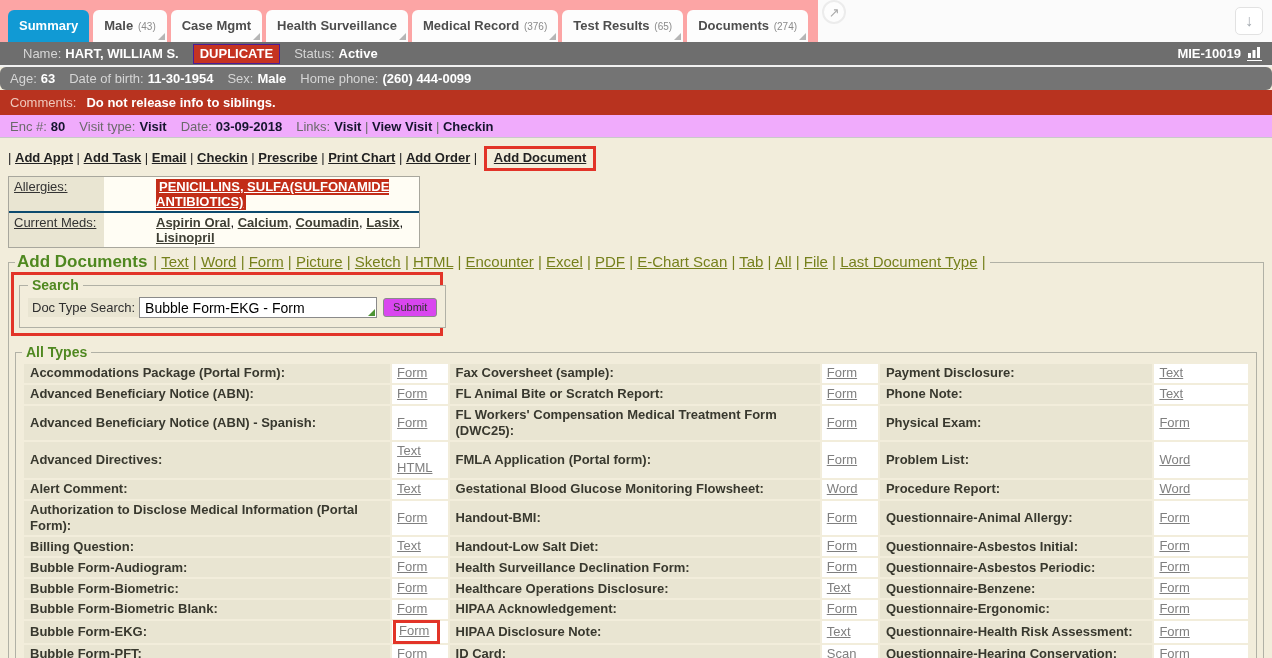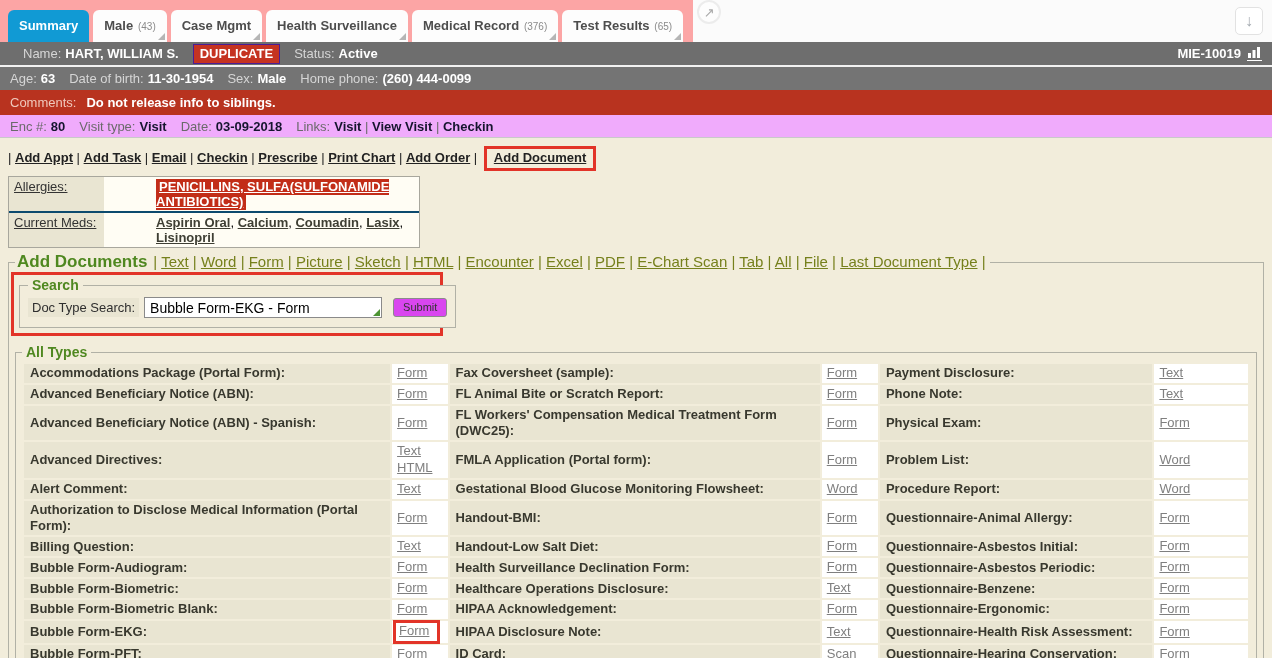--- a/index.html
+++ b/index.html
@@ -18,21 +18,21 @@
   .popout { width:24px; height:24px; border:2px solid #ececec; border-radius:50%; background:#fdfdfd;
             color:#a9a9a9; font-size:13px; display:flex; align-items:center; justify-content:center;
             margin:0 0 8px 4px; cursor:pointer; }
   .dl-btn { position:absolute; right:9px; top:7px; width:28px; height:28px; background:#fff;
             border:1px solid #e2e2e2; border-radius:5px; display:flex; align-items:center; justify-content:center;
             color:#a4aab0; font-size:16px; font-weight:bold; cursor:pointer; }
 
   
   .bar { display:flex; align-items:center; padding:0 10px; font-size:13px; white-space:nowrap; }
   .bar1 { height:25px; background:#6e6e6e; color:#fff; border-bottom:2px solid #f2f2f2;padding-left:23px; }
-  .bar2 { height:23px; background:#747474; color:#fff; }
+  .bar2 { height:23px; background:#747474; color:#fff;border-radius:6px; }
   .glabel { color:#d6d6d6; margin-right:4px; }
   .gval { font-weight:bold; color:#fff; margin-right:14px; }
   .badge { background:#c53321; color:#fff; font-weight:bold; padding:1px 6px 2px; margin-right:14px; border:1px solid #4c1d95; }
   .bar-right { margin-left:auto; display:flex; align-items:center; gap:6px; font-weight:bold; }
   .chart-icon { display:inline-flex; border-bottom:1px solid #fff; padding-bottom:1px; cursor:pointer; }
   .redbar { height:25px; background:#b8331f; color:#fff; }
   .redbar .glabel { color:#f0c9bc; margin-right:10px; }
   .redbar .gval { font-weight:bold; }
   .encbar { height:23px; background:#f0abfc; border-bottom:1px solid #c9c9c9; color:#6a6a6a; }
   .encbar .glabel { color:#6a6a6a; }
@@ -58,21 +58,21 @@
   fieldset { border:1px solid #b1b1a6; padding:2px 6px 6px; margin:0; }
   .big-fs { margin:4px 8px 0; padding:0 6px 6px; border-bottom:none; height:430px; }
   .big-fs > legend { display:flex; align-items:baseline; gap:6px; padding:0 4px 0 2px; }
   .fs-title { color:#4f8820; font-weight:bold; font-size:17px; }
   .leg-links { font-size:15px; font-weight:normal; color:#76801c; }
   .leg-links a { color:#76801c; text-decoration:underline; cursor:pointer; }
   .sub-legend { color:#4f8820; font-weight:bold; font-size:14px; padding:0 4px; }
 
   .red-box-wrap { border:3px solid #e23428; padding:2px 5px 5px; width:432px; margin:0 0 8px -4px; }
   .search-fs { width:418px; background:#f2eddb; padding:2px 8px 9px; }
-  .search-row { display:flex; align-items:center; gap:5px; margin-top:2px; }
+  .search-row { display:flex; align-items:center; margin-top:2px; }
   .search-lbl { background:#e9e5d2; padding:2px 4px; font-size:13px; color:#2e2e2e; white-space:nowrap; }
   .input-wrap { position:relative; display:inline-flex; }
   .input-wrap input { width:238px; height:21px; border:1px solid #8a8a8a; font-size:14px; padding:1px 5px;
                       font-family:"Liberation Sans", sans-serif; }
   .input-wrap::after { content:""; position:absolute; right:2px; bottom:2px; width:0; height:0;
                        border-left:7px solid transparent; border-bottom:7px solid #4d9433; }
   .submit-btn { font-size:11px; padding:2px 9px 3px; background:#d946ef; border:1px solid #8a8a8a;
                 border-radius:3px; color:#333; margin-left:6px; font-family:"Liberation Sans", sans-serif; cursor:pointer; }
 
   .alltypes-fs { border-bottom:none; }
@@ -92,20 +92,21 @@
 <div class="screen">
 
   <div class="tabbar">
     <div class="tabs-strip">
         <div class="tab active"><span>Summary</span></div>
         <div class="tab"><span>Male</span><span class="count"> (43)</span><span class="fold"></span></div>
         <div class="tab"><span>Case Mgmt</span><span class="fold"></span></div>
         <div class="tab"><span>Health Surveillance</span><span class="fold"></span></div>
         <div class="tab"><span>Medical Record</span><span class="count"> (376)</span><span class="fold"></span></div>
         <div class="tab"><span>Test Results</span><span class="count"> (65)</span><span class="fold"></span></div>
+        <div class="tab"><span>Documents</span><span class="count"> (274)</span><span class="fold"></span></div>
       </div>
     <div class="popout">↗</div>
     <div class="dl-btn">
       <span>↓</span>
     </div>
   </div>
 
   <div class="bar bar1">
     <span class="glabel">Name:</span>
     <span class="gval">HART, WILLIAM S.</span>

